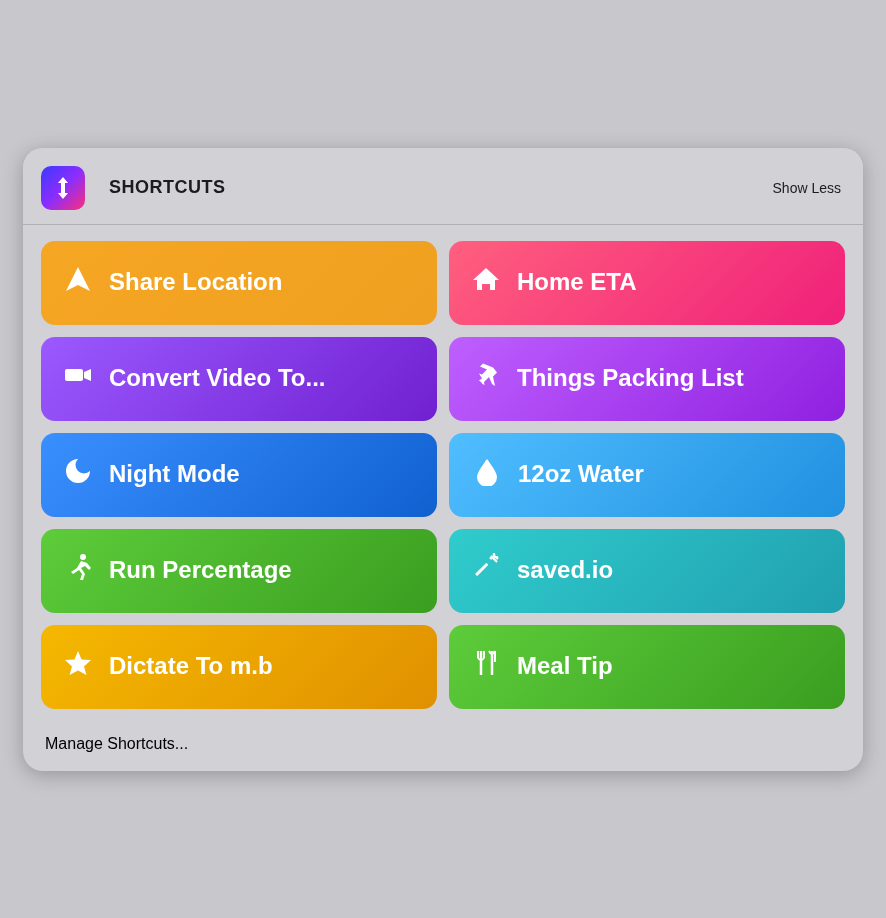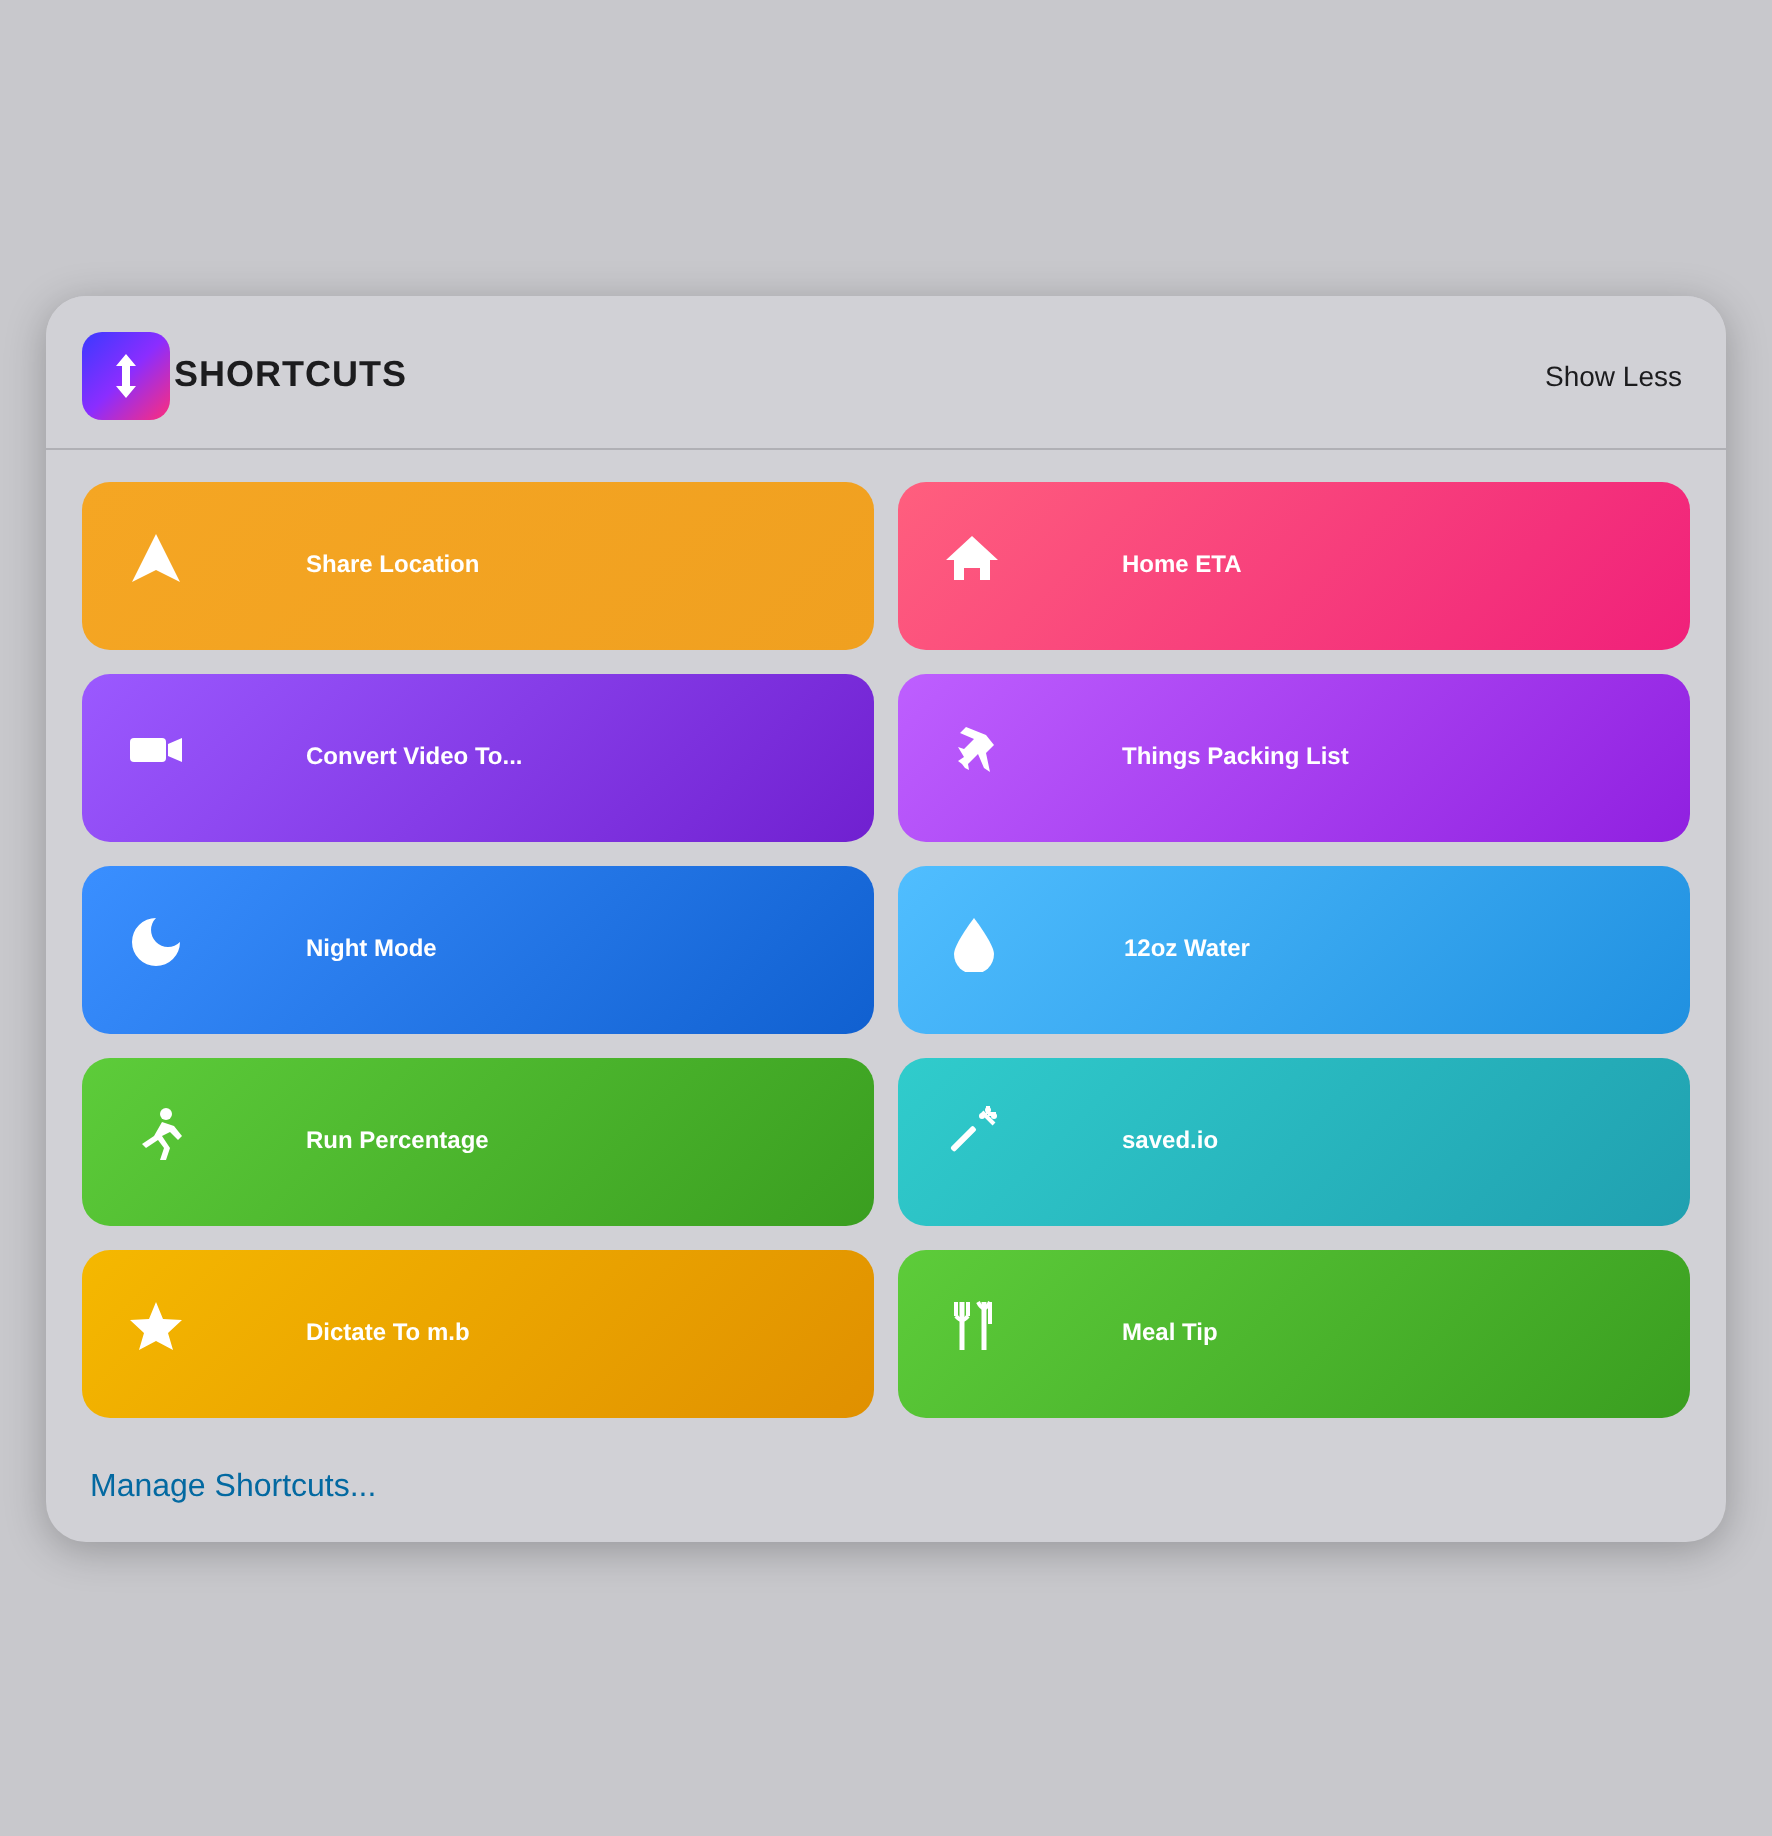--- a/index.html
+++ b/index.html
@@ -22,21 +22,21 @@
     .header {
       display: flex;
       align-items: center;
       justify-content: space-between;
       padding: 18px 22px 14px 18px;
       background: #d1d1d6;
     }
     .header-left {
       display: flex;
       align-items: center;
-      gap: 2px;
+      gap: 24px;
     }
     .app-icon {
       width: 44px;
       height: 44px;
       border-radius: 10px;
       background: linear-gradient(135deg, #3a3aff 0%, #8b2dff 50%, #ff2d7a 100%);
       display: flex;
       align-items: center;
       justify-content: center;
     }
@@ -77,46 +77,45 @@
       transition: opacity 0.15s;
     }
     .btn-icon {
       font-size: 28px;
       color: white;
       flex-shrink: 0;
       width: 34px;
       text-align: center;
     }
     .btn-label {
-      font-size: 12px;
+      font-size: 24px;
       font-weight: 600;
       color: white;
       text-align: right;
       line-height: 1.2;
-      margin-left: 44px;
     }
     .btn-share-location { background: linear-gradient(135deg, #f5a623 0%, #f0a020 100%); }
     .btn-home-eta { background: linear-gradient(135deg, #ff5f7e 0%, #f0207a 100%); }
     .btn-things-packing { background: linear-gradient(135deg, #be5fff 0%, #9020e0 100%); }
     .btn-convert-video { background: linear-gradient(135deg, #9b59ff 0%, #7020d0 100%); }
     .btn-night-mode { background: linear-gradient(135deg, #3a8fff 0%, #1060d0 100%); }
     .btn-play-genre { background: linear-gradient(135deg, #ff3b55 0%, #d01030 100%); }
     .btn-water { background: linear-gradient(135deg, #50beff 0%, #2090e0 100%); padding-left: 21px; }
     .btn-run-percentage { background: linear-gradient(135deg, #5dcc3a 0%, #3a9e20 100%); }
     .btn-saved-io { background: linear-gradient(135deg, #30cccc 0%, #20a0b0 100%); }
     .btn-dictate { background: linear-gradient(135deg, #f5b800 0%, #e09000 100%); }
     .btn-meal-tip { background: linear-gradient(135deg, #5dcc3a 0%, #3a9e20 100%); }
     .manage-row {
       padding: 10px 22px 18px 22px;
     }
     .manage-btn {
       background: none;
       border: none;
       font-size: 16px;
-      color: #0369a1;
+      color: #000000;
       cursor: pointer;
       font-weight: 400;
     }
     
     .icon-svg {
       width: 30px;
       height: 30px;
       fill: white;
     }
   </style>

